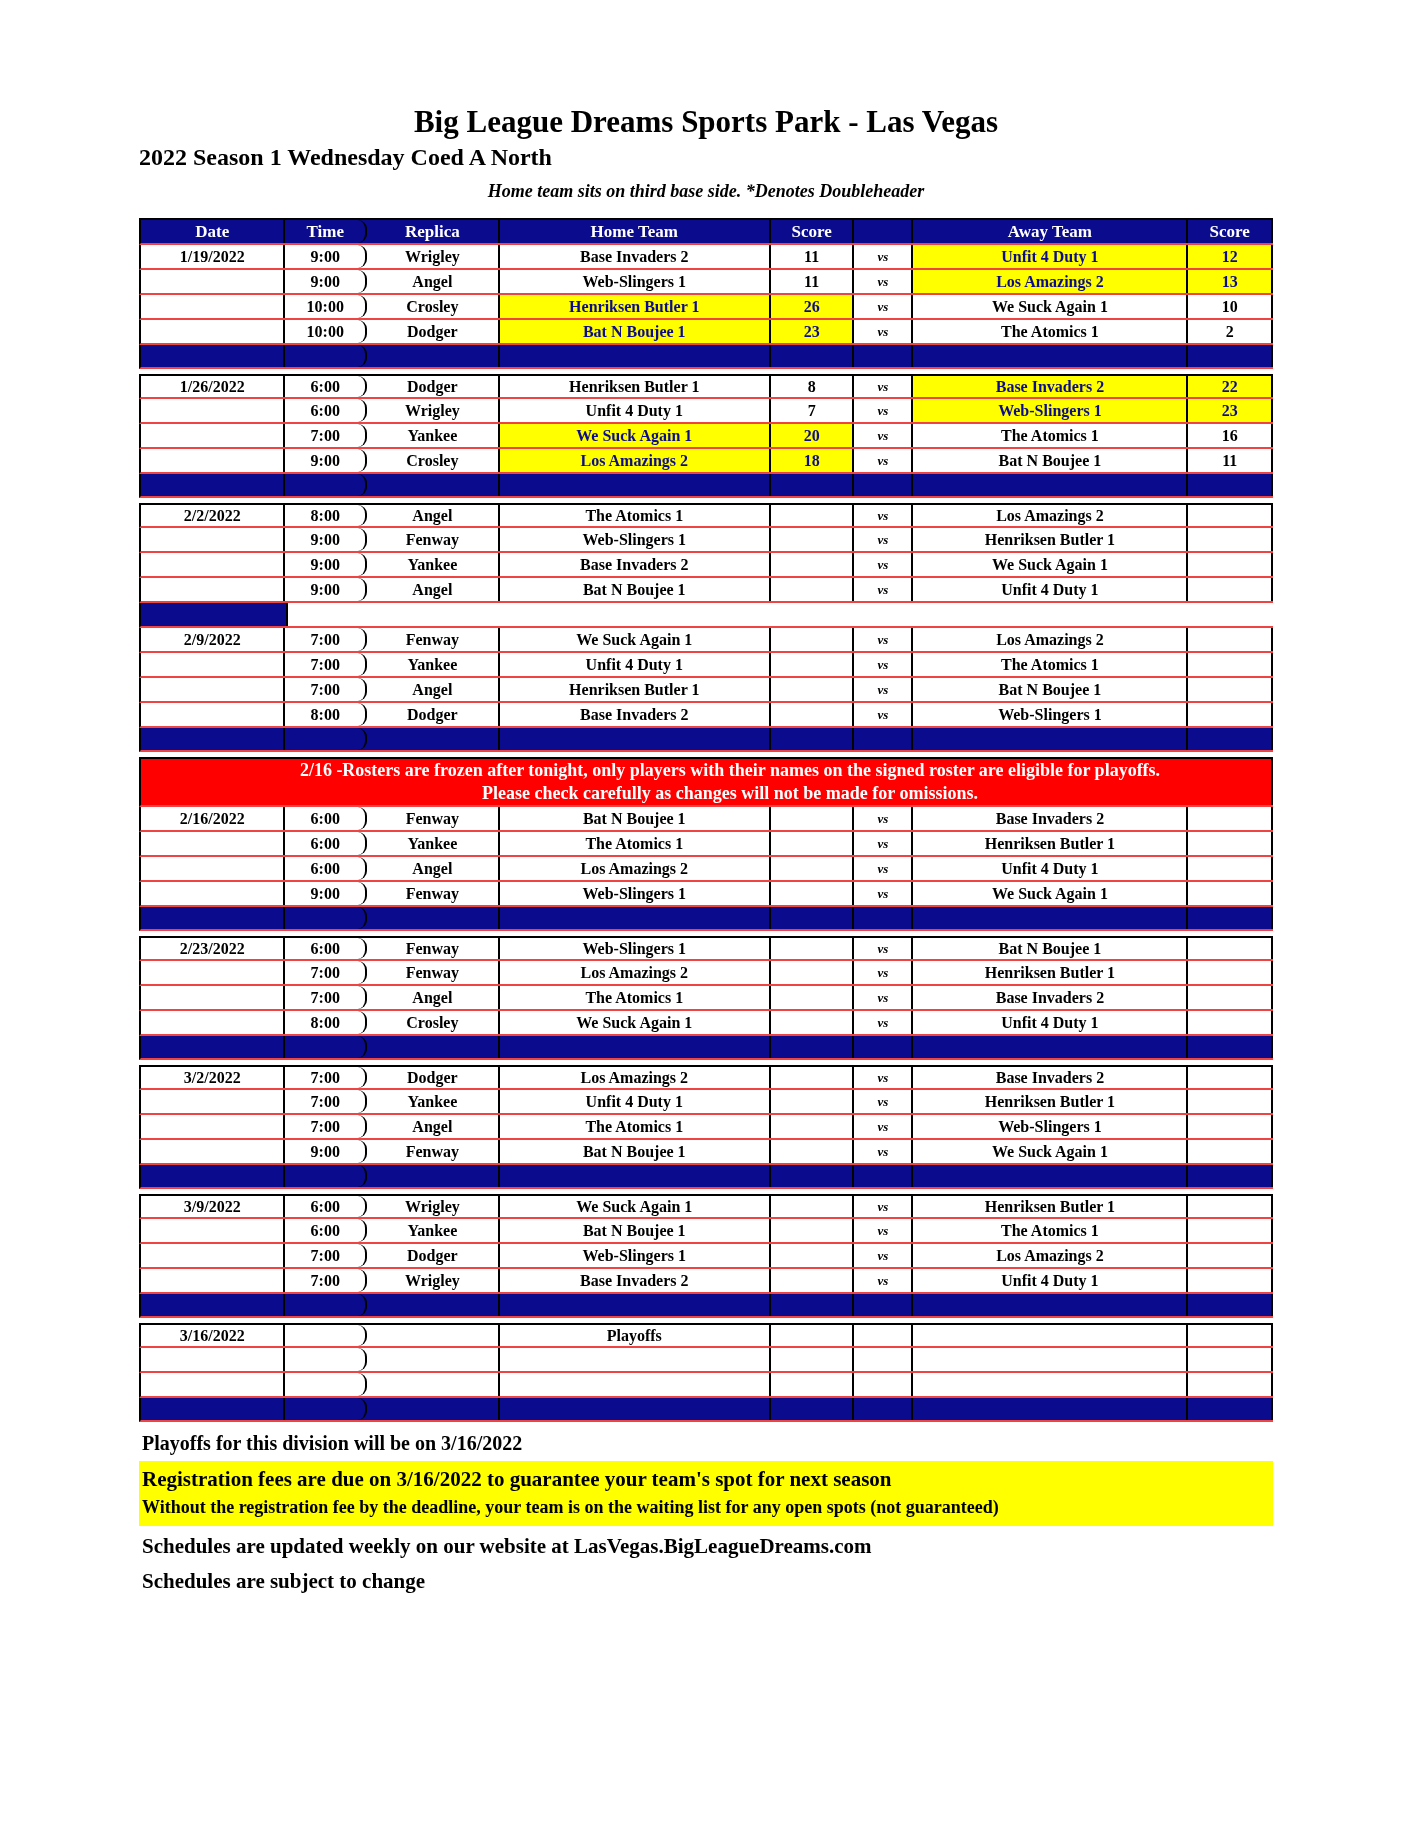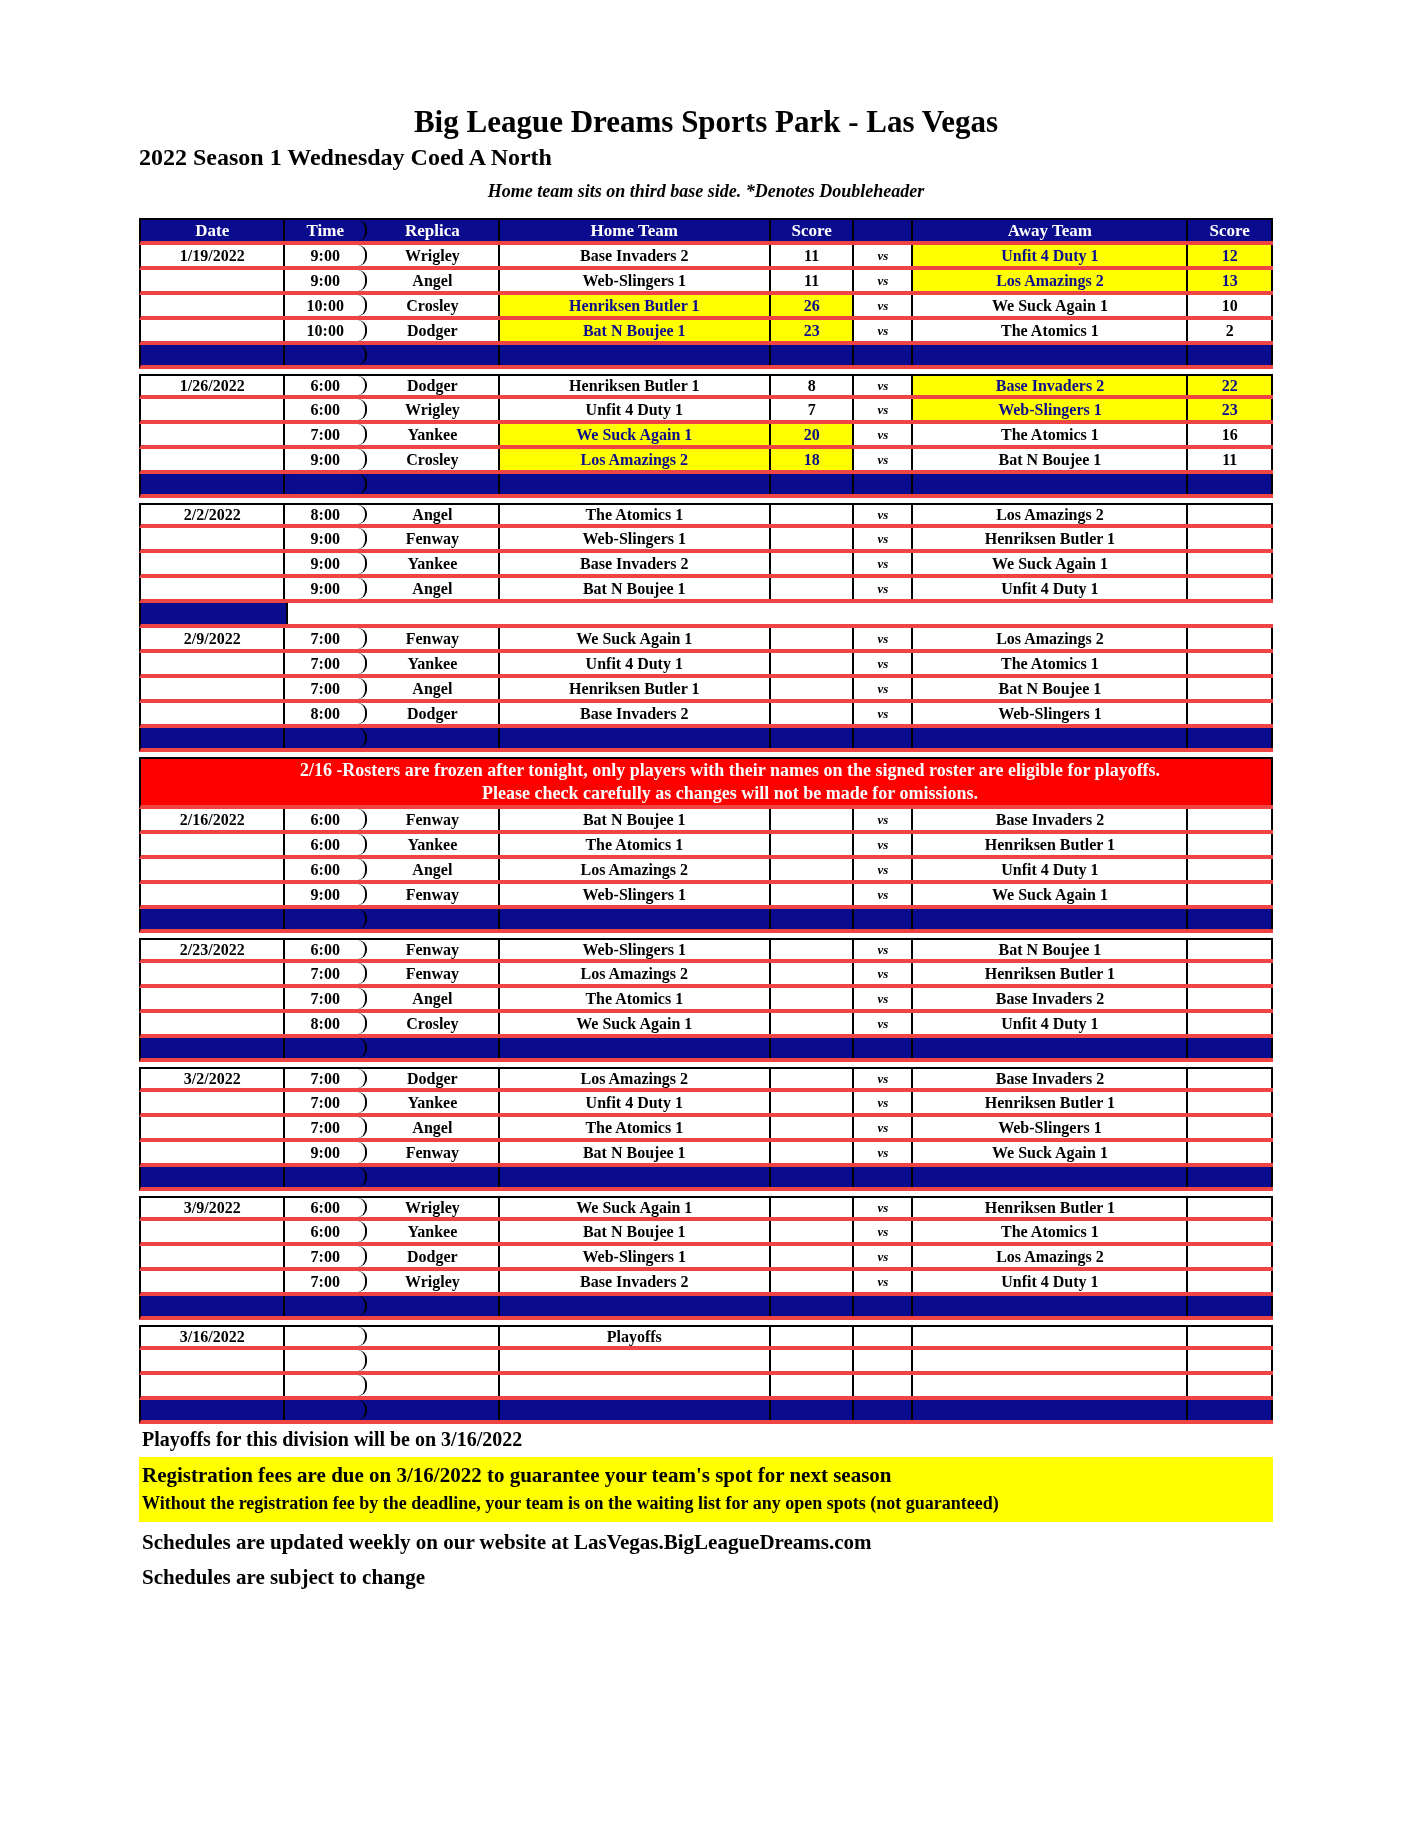--- a/index.html
+++ b/index.html
@@ -9,21 +9,21 @@
     font-weight:bold; color:#000;
     position:relative;
   }
   .sheet { width:1134px; margin-left:139px; padding-top:104px; }
 
   .title    { font-size:31px; font-weight:bold; text-align:center; line-height:36px; white-space:nowrap; }
   .subtitle { font-size:24px; font-weight:bold; line-height:30px; margin-top:2px; }
   .note     { font-size:18px; font-weight:bold; font-style:italic; text-align:center; line-height:22px; margin-top:8px; margin-bottom:16px; }
 
   .tbl { width:1134px; }
-  .row { display:flex; width:1134px; border-left:2px solid #000; border-bottom:4px solid #ef4444; background:#fff; box-sizing:border-box; }
+  .row { display:flex; width:1134px; border-left:2px solid #000; border-bottom:2px solid #ef4444; background:#fff; box-sizing:border-box; }
   .row.bt { border-top:2px solid #000; }
   .cell { box-sizing:border-box; border-right:2px solid #000; display:flex; align-items:center; justify-content:center; overflow:hidden; white-space:nowrap; }
   .c-date    { width:147px; }
   .c-time    { width:83px;border-radius:9px;  }
   .c-replica { width:135px; }
   .c-home    { width:276px; }
   .c-score   { width:85px;  }
   .c-vs      { width:60px;  }
   .c-away    { width:280px; }
   .c-score2  { width:86px;  }
@@ -38,21 +38,21 @@
   .row.sep   { height:24px; background:var(--navy,#0b0b8e); }
   .row.sep .cell { background:var(--navy,#0b0b8e); }
   .row.spacer { height:5px; border:none; background:#fff; }
   .row.noterow { height:25px; background:#fff; }
   .row.noterow .cell { background:var(--navy,#0b0b8e); color:#fff; font-size:17px; }
   .row.bannerrow { min-height:48px; background:var(--red,#fe0000); border-left:2px solid #000; }
   .row.bannerrow .c-full { flex-direction:column; justify-content:center; border-right:2px solid #000; color:#fff; font-size:18px; line-height:23px;margin-left:48px; }
   .vs-label { font-size:13px; font-style:italic; font-weight:bold; }
   .cell.win { background:var(--yellow,#ffff00); color:var(--wintext,#0b0b8e); }
 
-  .footer { margin-top:3px; }
+  .footer { margin-top:9px; }
   .f-line { font-weight:bold; }
   .f-playoffs { font-size:20px; line-height:25px; padding-left:3px; }
   .f-yellow { background:var(--yellow,#ffff00); width:1134px; margin-top:5px; padding:5px 0 7px 3px; box-sizing:border-box; }
   .f-reg  { font-size:21px; line-height:26px; }
   .f-wait { font-size:18px; line-height:24px; margin-top:3px; }
   .f-web  { font-size:21px; line-height:26px; margin-top:7px; padding-left:3px; }
   .f-change { font-size:21px; line-height:26px; margin-top:9px; padding-left:3px; }
 </style>
 </head>
 <body>

